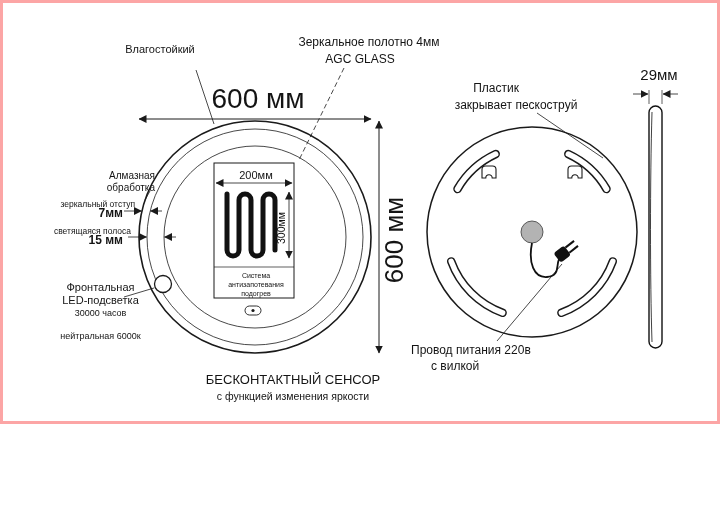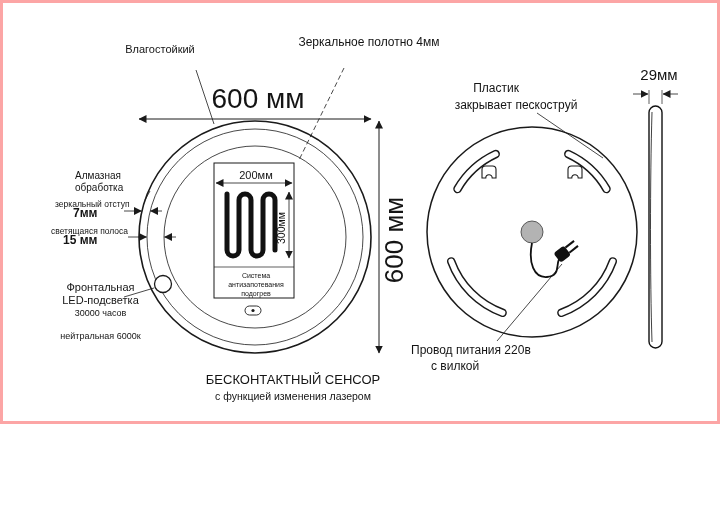--- a/index.html
+++ b/index.html
@@ -3,21 +3,21 @@
 <meta charset="utf-8">
 <style>
   html,body{margin:0;padding:0;background:#fff;}
   #canvas{position:relative;width:720px;height:424px;background:#fff;
           border:3px solid #fca5a5;box-sizing:border-box;overflow:hidden;
           font-family:"Liberation Sans",sans-serif;}
   svg{position:absolute;left:0;top:0;}
   .lbl{position:absolute;color:#141414;line-height:1.12;white-space:nowrap;
        font-family:"Liberation Sans",sans-serif;}
   .c{text-align:center;}
-  .r{}
+  .r{text-align:right;}
   .rot{transform:rotate(-90deg);}
   .b{font-weight:bold;}
 </style>
 </head>
 <body>
 
 <div id="canvas">
 
   <svg width="714" height="512" viewBox="3 3 714 512">
     <defs>
@@ -108,20 +108,21 @@
       <line x1="110" y1="466" x2="100" y2="466" stroke="#1a1a1a" stroke-width="0.7"></line>
       <line x1="103" y1="440" x2="103" y2="450" stroke="#1a1a1a" stroke-width="0.8" marker-end="url(#arw)"></line>
       <line x1="103" y1="478" x2="103" y2="467" stroke="#1a1a1a" stroke-width="0.8" marker-end="url(#arw)"></line>
       <line x1="150" y1="457" x2="333" y2="457" stroke="#1a1a1a" stroke-width="1"></line>
     </g>
   </svg>
 
   <div class="lbl c" style="left:87px;top:40px;width:140px;font-size:11px;">Влагостойкий</div>
 
   <div class="lbl c" style="left:281px;top:33px;width:170px;font-size:12px;">Зеркальное  полотно 4мм</div>
+  <div class="lbl c" style="left:272px;top:50px;width:170px;font-size:12px;">AGC GLASS</div>
 
   <div class="lbl c" style="left:175px;top:80px;width:160px;font-size:28px;">600 мм</div>
   <div class="lbl c rot" style="left:322px;top:222px;width:140px;height:30px;font-size:26px;">600 мм</div>
 
   <div class="lbl c" style="left:213px;top:166px;width:80px;font-size:11px;">200мм</div>
   <div class="lbl c rot" style="left:250px;top:218px;width:60px;height:14px;font-size:10.5px;">300мм</div>
 
   <div class="lbl c" style="left:213px;top:269px;width:80px;font-size:7px;">Система</div>
   <div class="lbl c" style="left:213px;top:278px;width:80px;font-size:7px;">антизапотевания</div>
   <div class="lbl c" style="left:213px;top:287px;width:80px;font-size:7px;">подогрев</div>
@@ -134,21 +135,21 @@
 
   <div class="lbl r" style="left:48px;top:224px;width:80px;font-size:8.5px;">светящаяся полоса</div>
   <div class="lbl r b" style="left:60px;top:231px;width:60px;font-size:12px;">15 мм</div>
 
   <div class="lbl c" style="left:35px;top:278px;width:125px;font-size:11px;">Фронтальная</div>
   <div class="lbl c" style="left:35px;top:291px;width:125px;font-size:11px;">LED-подсветка</div>
   <div class="lbl c" style="left:35px;top:305px;width:125px;font-size:9px;">30000 часов</div>
   <div class="lbl c" style="left:35px;top:328px;width:125px;font-size:9px;">нейтральная 6000к</div>
 
   <div class="lbl c" style="left:180px;top:370px;width:220px;font-size:13px;">БЕСКОНТАКТНЫЙ СЕНСОР</div>
-  <div class="lbl c" style="left:180px;top:388px;width:220px;font-size:10.5px;">с функцией изменения лазером</div>
+  <div class="lbl c" style="left:180px;top:388px;width:220px;font-size:10.5px;">с функцией изменения яркости</div>
 
   <div class="lbl c" style="left:433px;top:79px;width:120px;font-size:12px;">Пластик</div>
   <div class="lbl c" style="left:433px;top:96px;width:160px;font-size:12px;">закрывает пескоструй</div>
 
   <div class="lbl" style="left:408px;top:341px;font-size:12px;">Провод питания 220в</div>
   <div class="lbl" style="left:428px;top:357px;font-size:12px;">с вилкой</div>
 
   <div class="lbl c" style="left:616px;top:64px;width:80px;font-size:15px;">29мм</div>
 
   <div class="lbl c" style="left:96px;top:419px;width:70px;font-size:11.5px;">15 мм</div>

